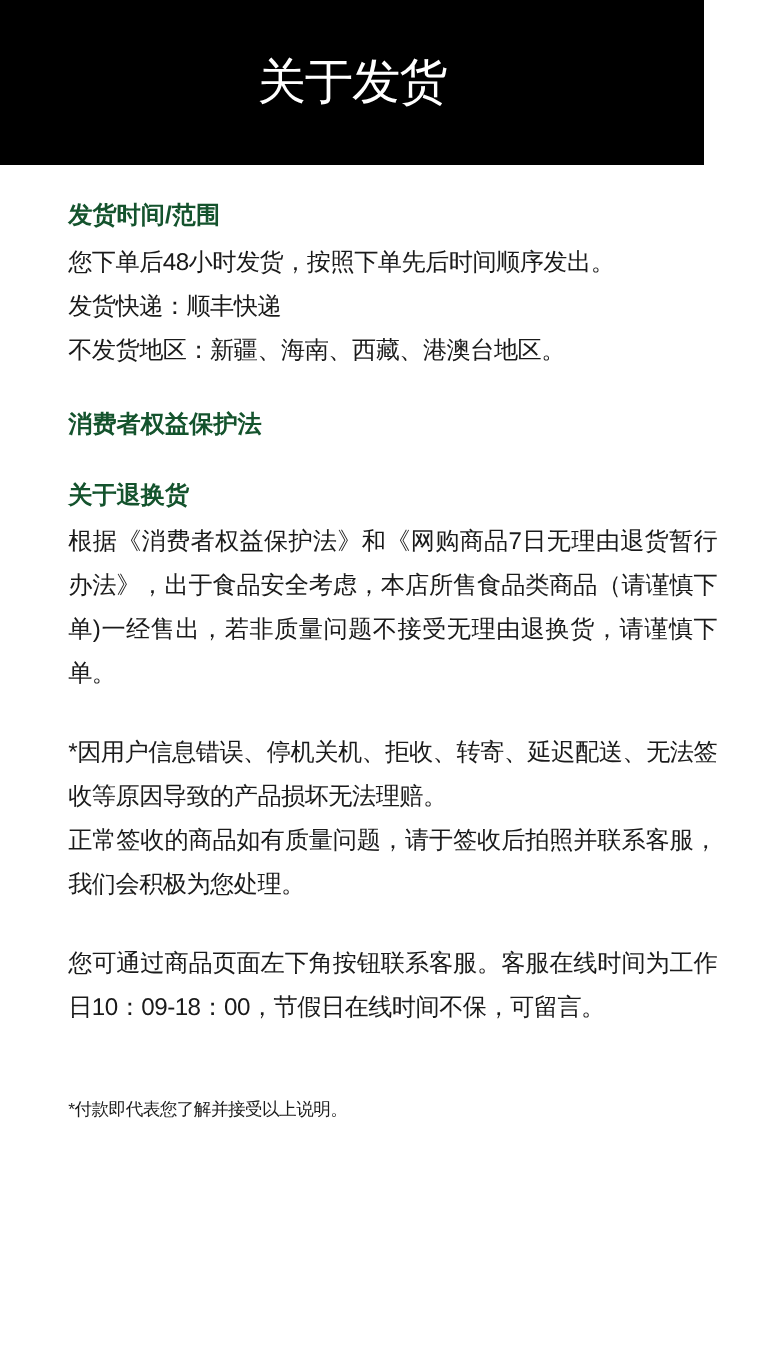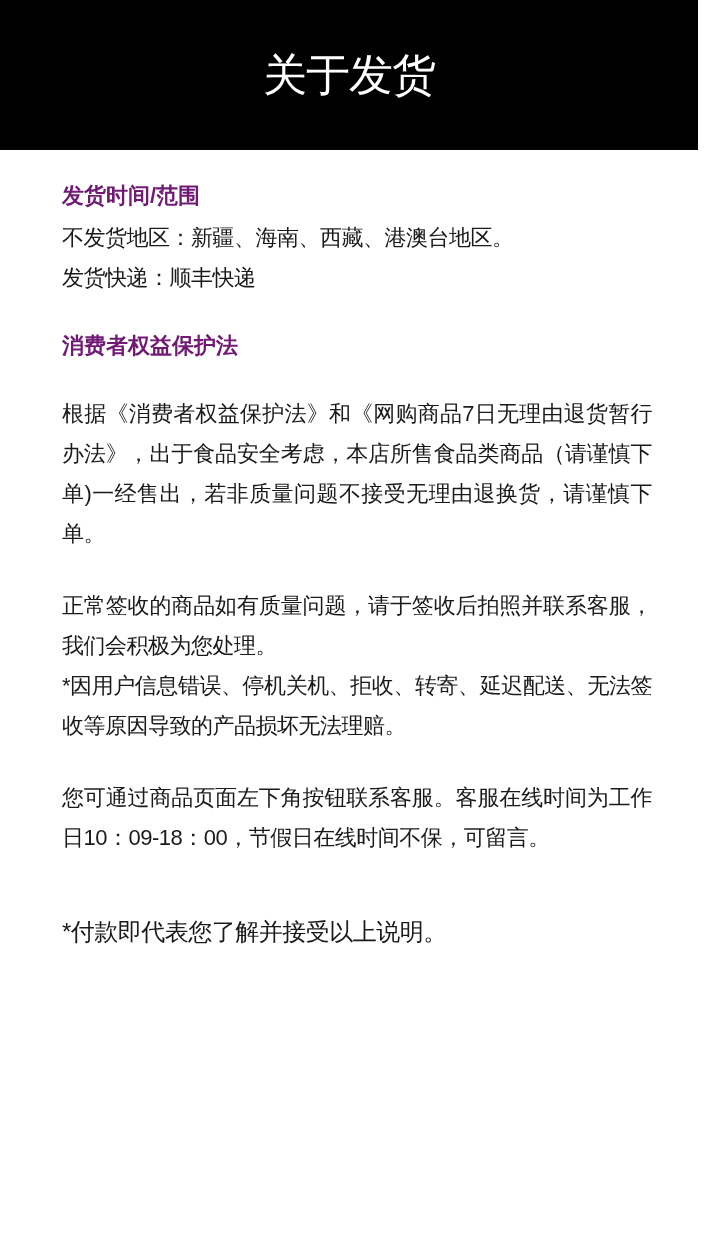--- a/index.html
+++ b/index.html
@@ -8,21 +8,21 @@
     background: #ffffff;
   }
   body {
     width: 708px;
     min-height: 1233px;
     font-family: "Liberation Sans", sans-serif;
     color: #111111;
     position: relative;
   }
   .header {
-    width: 698px;
+    width: 640px;
     height: 150px;
     background: #000000;
     display: flex;
     align-items: center;
     justify-content: center;
   }
   .header-title {
     color: #ffffff;
     font-size: 44px;
     font-weight: 300;
@@ -34,65 +34,67 @@
     width: 590px;
   }
   .sec {
     margin: 0 0 32px 0;
   }
   .sec-heading {
     font-size: 22px;
     font-weight: bold;
     line-height: 32px;
     margin: 0 0 6px 0;
-    color: #701a75;
+    color: #14532d;
   }
   .sec-para {
     font-size: 22px;
     font-weight: normal;
     line-height: 40px;
     letter-spacing: -0.5px;
     margin: 0;
     color: #1a1a1a;
     text-align: justify;
   }
   .footer-note {
-    font-size: 24px;
+    font-size: 16px;
     line-height: 40px;
     letter-spacing: -0.5px;
     margin: 54px 0 0 0;
     color: #1a1a1a;
   }
 </style>
 </head>
 <body>
 
 <div class="header">
   <div class="header-title">关于发货</div>
 </div>
 
 <div class="content">
 
   <section class="sec">
     <h2 class="sec-heading">发货时间/范围</h2>
+    <p class="sec-para">您下单后48小时发货，按照下单先后时间顺序发出。</p>
+    <p class="sec-para">发货快递：顺丰快递</p>
     <p class="sec-para">不发货地区：新疆、海南、西藏、港澳台地区。</p>
-    <p class="sec-para">发货快递：顺丰快递</p>
   </section>
 
   <section class="sec">
     <h2 class="sec-heading">消费者权益保护法</h2>
   </section>
 
   <section class="sec">
+    <h2 class="sec-heading">关于退换货</h2>
     <p class="sec-para">根据《消费者权益保护法》和《网购商品7日无理由退货暂行办法》，出于食品安全考虑，本店所售食品类商品（请谨慎下单)一经售出，若非质量问题不接受无理由退换货，请谨慎下单。</p>
   </section>
 
   <section class="sec">
+    <p class="sec-para">*因用户信息错误、停机关机、拒收、转寄、延迟配送、无法签收等原因导致的产品损坏无法理赔。</p>
     <p class="sec-para">正常签收的商品如有质量问题，请于签收后拍照并联系客服，我们会积极为您处理。</p>
-    <p class="sec-para">*因用户信息错误、停机关机、拒收、转寄、延迟配送、无法签收等原因导致的产品损坏无法理赔。</p>
   </section>
 
   <section class="sec">
     <p class="sec-para">您可通过商品页面左下角按钮联系客服。客服在线时间为工作日10：09-18：00，节假日在线时间不保，可留言。</p>
   </section>
 
   <p class="footer-note">*付款即代表您了解并接受以上说明。</p>
 
 </div>
 

